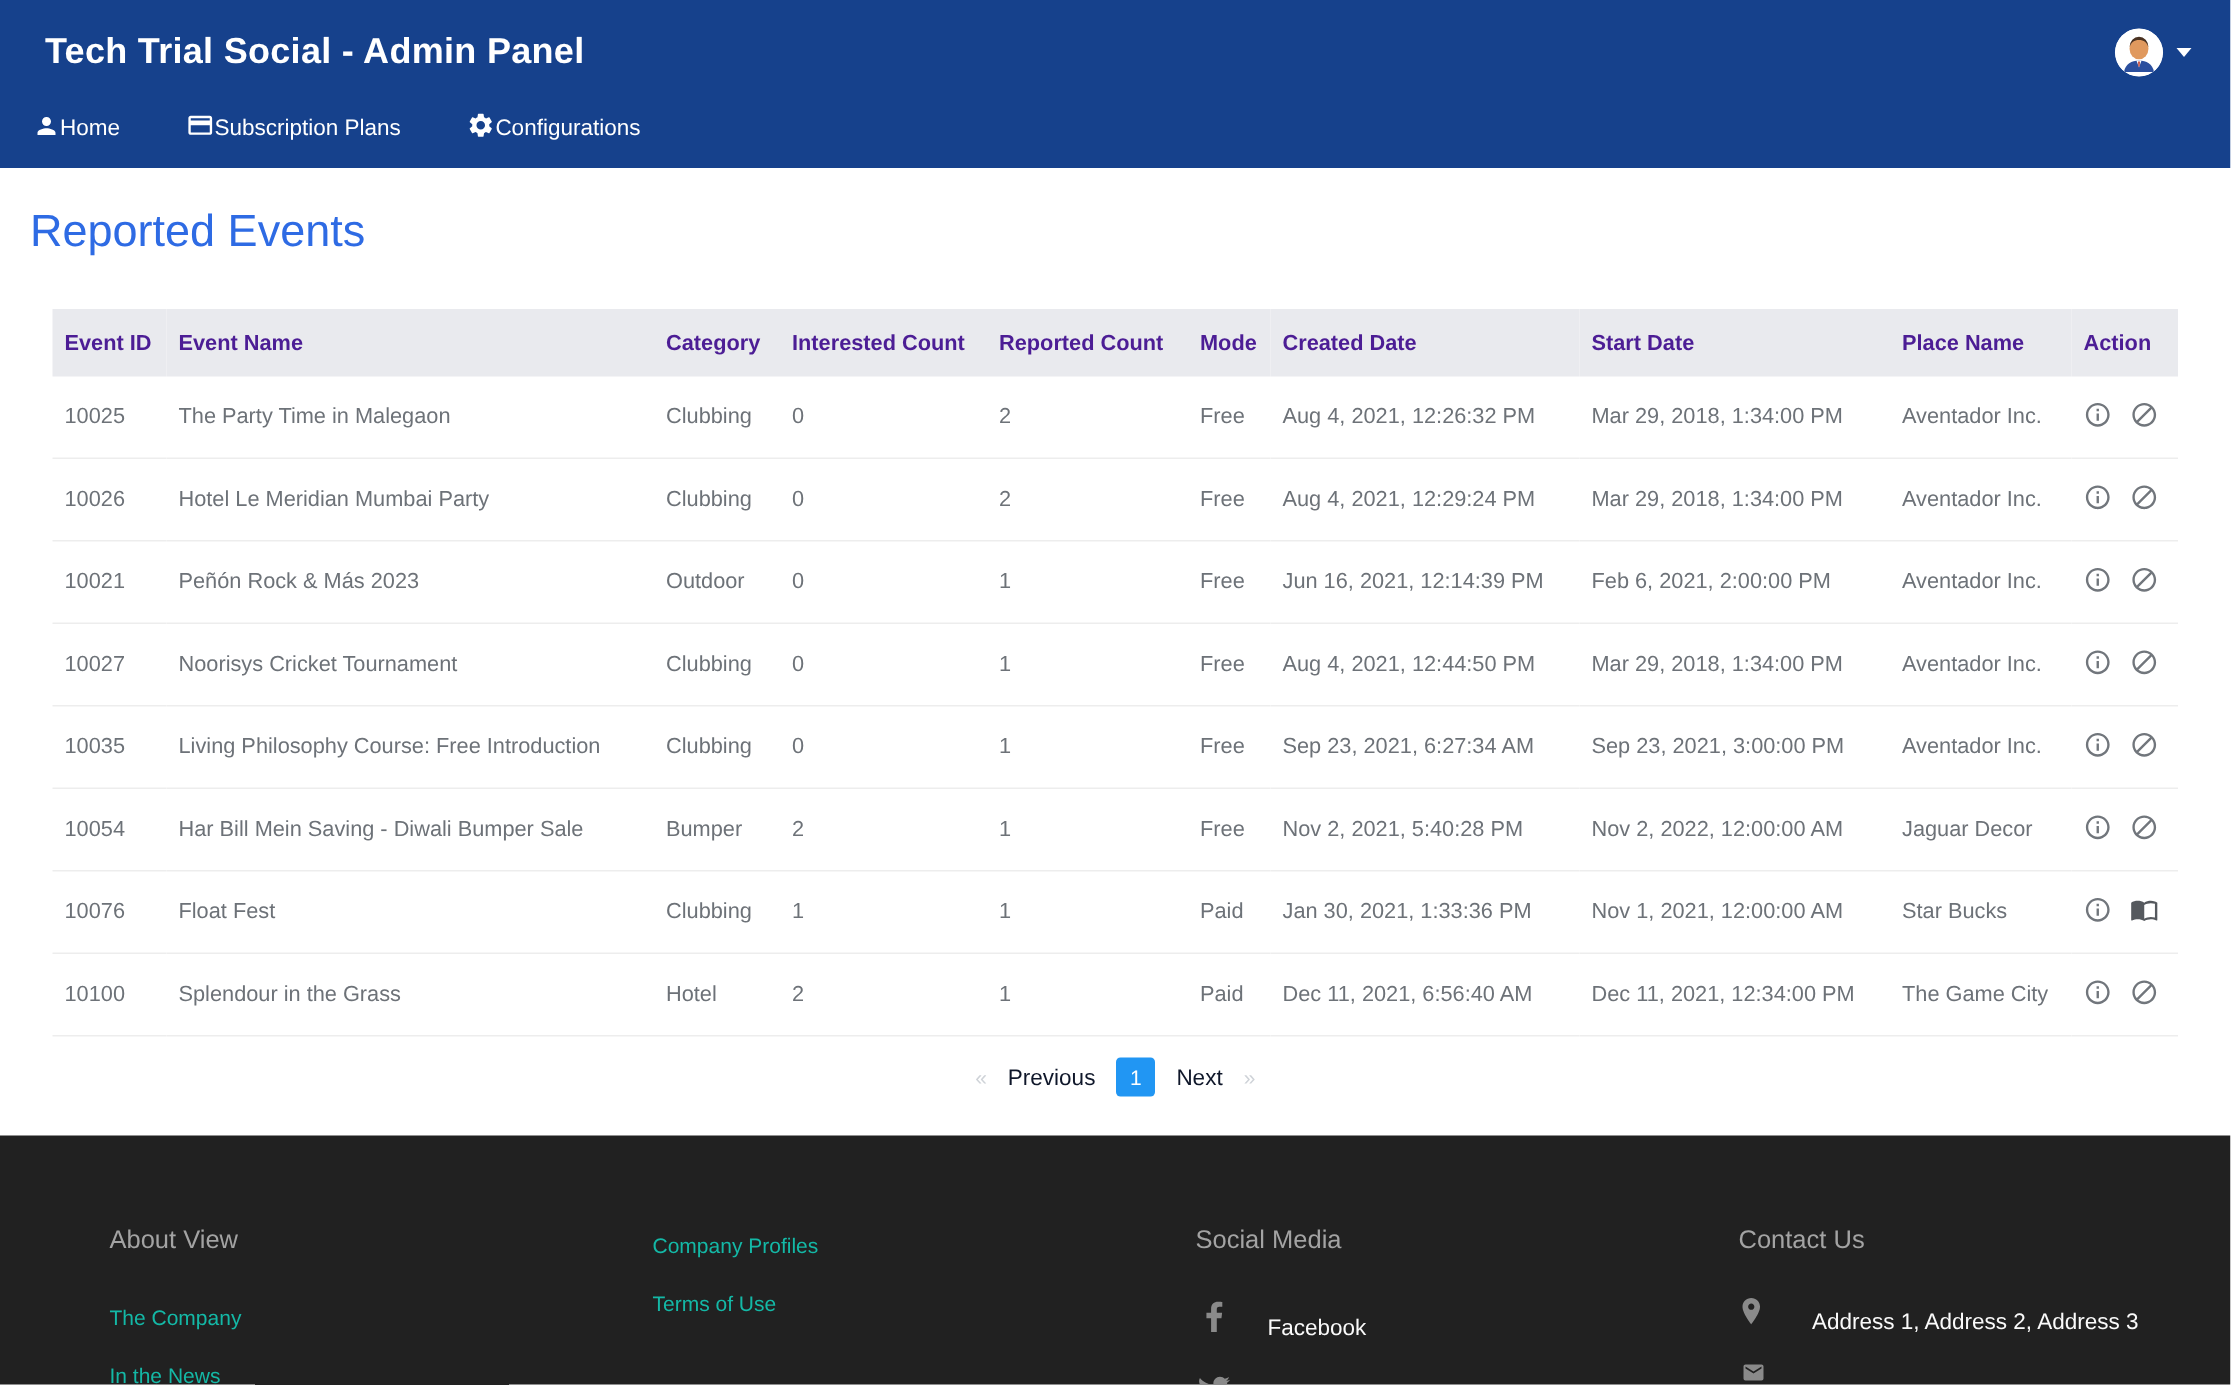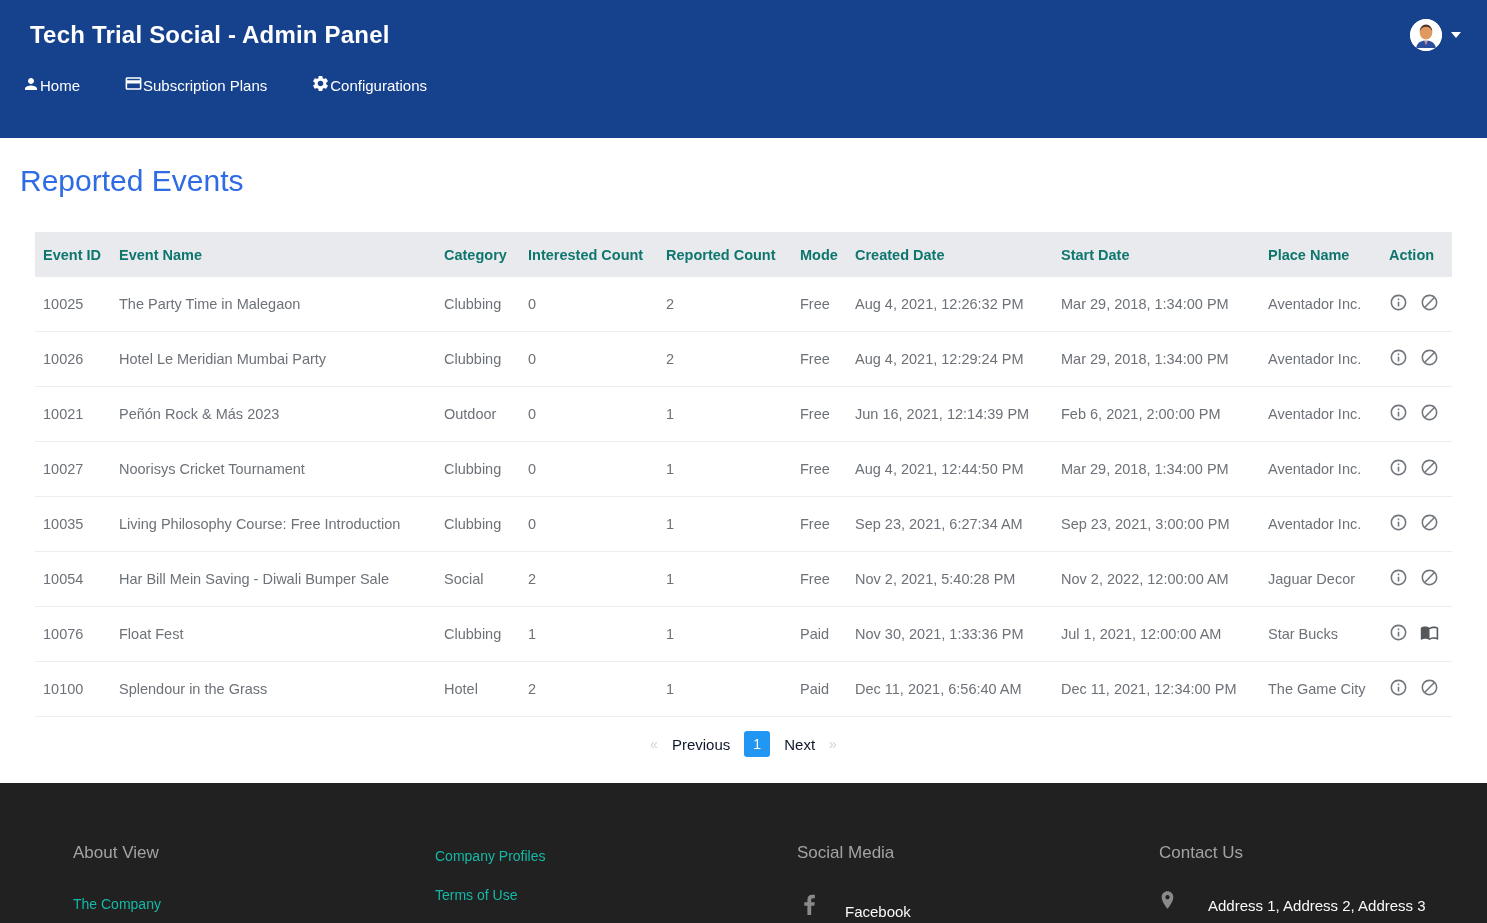--- a/index.html
+++ b/index.html
@@ -3,34 +3,34 @@
 <meta charset="utf-8">
 <style>
   * { margin:0; padding:0; box-sizing:border-box; }
   html,body { overflow:hidden; }
   body {
     width:1487px; height:923px;
     font-family:"Liberation Sans", sans-serif;
     background:#ffffff; color:#333;
   }
   
-  .header { background:#16418c; height:138px; color:#fff; }
+  .header { background:#16418c; height:112px; color:#fff; }
   .header-top { height:60px; display:flex; align-items:center; justify-content:space-between; padding:10px 26px 0 30px; }
   .app-title { font-size:24px; font-weight:bold; letter-spacing:.2px; }
   .avatar-wrap { display:flex; align-items:center; gap:9px; cursor:pointer; }
   .avatar { width:32px; height:32px; border-radius:50%; background:#fff; overflow:hidden; }
   .caret-down { width:0; height:0; border-left:5px solid transparent; border-right:5px solid transparent; border-top:6px solid #fff; }
   .nav { display:flex; align-items:center; padding:14px 0 0 22px; }
   .nav-item { display:flex; align-items:center; margin-right:44px; font-size:15px; font-weight:500; cursor:pointer; }
   .nav-item svg { fill:#fff; }
   
   .page-heading { color:#2e6be4; font-size:30px; font-weight:500; margin:26px 0 0 20px; }
   table.events { table-layout:fixed; border-collapse:collapse; width:1417px; margin:34px 35px 0; font-size:14.5px; }
   table.events thead th {
-    background:#e9eaee; color:#0f766e; font-weight:bold; text-align:left;
+    background:#e9eaee; color:#4c1d95; font-weight:bold; text-align:left;
     height:45px; padding:0 8px; font-size:14.5px;
   }
   table.events tbody td {
     height:54px; padding:0 8px; color:#6d7278;
     border-bottom:1px solid #ededed; background:#fff;
     white-space:nowrap; overflow:hidden;
   }
   .action-cell { display:flex; align-items:center; gap:12px; height:54px; }
   .action-cell svg { fill:#71767c; cursor:pointer; }
   .action2 svg { display:none; }
@@ -262,21 +262,21 @@
                 <path d="M12 2C6.48 2 2 6.48 2 12s4.48 10 10 10 10-4.48 10-10S17.52 2 12 2zM4 12c0-4.42 3.58-8 8-8 1.85 0 3.55.63 4.9 1.69L5.69 16.9C4.63 15.55 4 13.85 4 12zm8 8c-1.85 0-3.55-.63-4.9-1.69L18.31 7.1C19.37 8.45 20 10.15 20 12c0 4.42-3.58 8-8 8z"></path>
               </svg>
               
             </span>
           </span>
         </td>
       </tr>
       <tr>
         <td>10054</td>
         <td>Har Bill Mein Saving - Diwali Bumper Sale</td>
-        <td>Social</td>
+        <td>Bumper</td>
         <td>2</td>
         <td>1</td>
         <td>Free</td>
         <td>Nov 2, 2021, 5:40:28 PM</td>
         <td>Nov 2, 2022, 12:00:00 AM</td>
         <td>Jaguar Decor</td>
         <td>
           <span class="action-cell">
             <span>
               <svg width="19" height="19" viewBox="0 0 24 24">
@@ -292,22 +292,22 @@
           </span>
         </td>
       </tr>
       <tr>
         <td>10076</td>
         <td>Float Fest</td>
         <td>Clubbing</td>
         <td>1</td>
         <td>1</td>
         <td>Paid</td>
-        <td>Nov 30, 2021, 1:33:36 PM</td>
-        <td>Jul 1, 2021, 12:00:00 AM</td>
+        <td>Jan 30, 2021, 1:33:36 PM</td>
+        <td>Nov 1, 2021, 12:00:00 AM</td>
         <td>Star Bucks</td>
         <td>
           <span class="action-cell">
             <span>
               <svg width="19" height="19" viewBox="0 0 24 24">
                 <path d="M11 7h2v2h-2zm0 4h2v6h-2zm1-9C6.48 2 2 6.48 2 12s4.48 10 10 10 10-4.48 10-10S17.52 2 12 2zm0 18c-4.41 0-8-3.59-8-8s3.59-8 8-8 8 3.59 8 8-3.59 8-8 8z"></path>
               </svg>
             </span>
             <span class="action2" data-icon="book">
               

